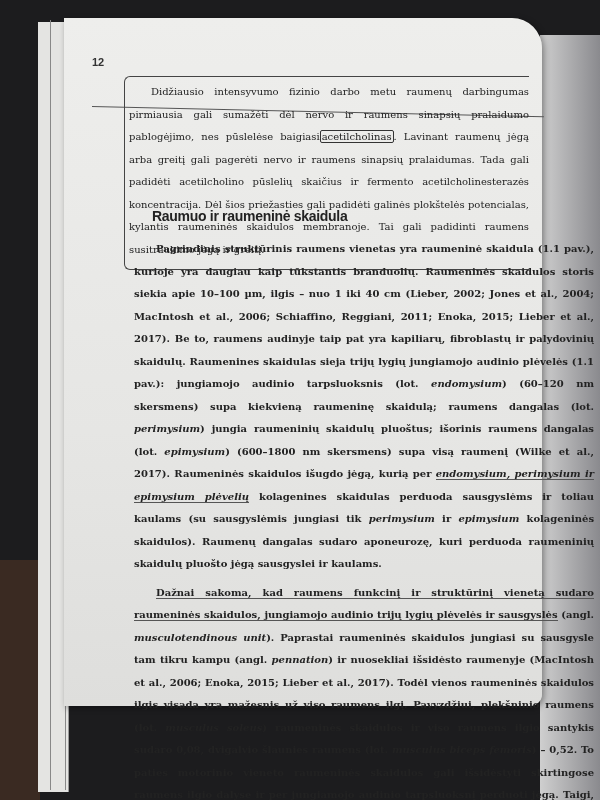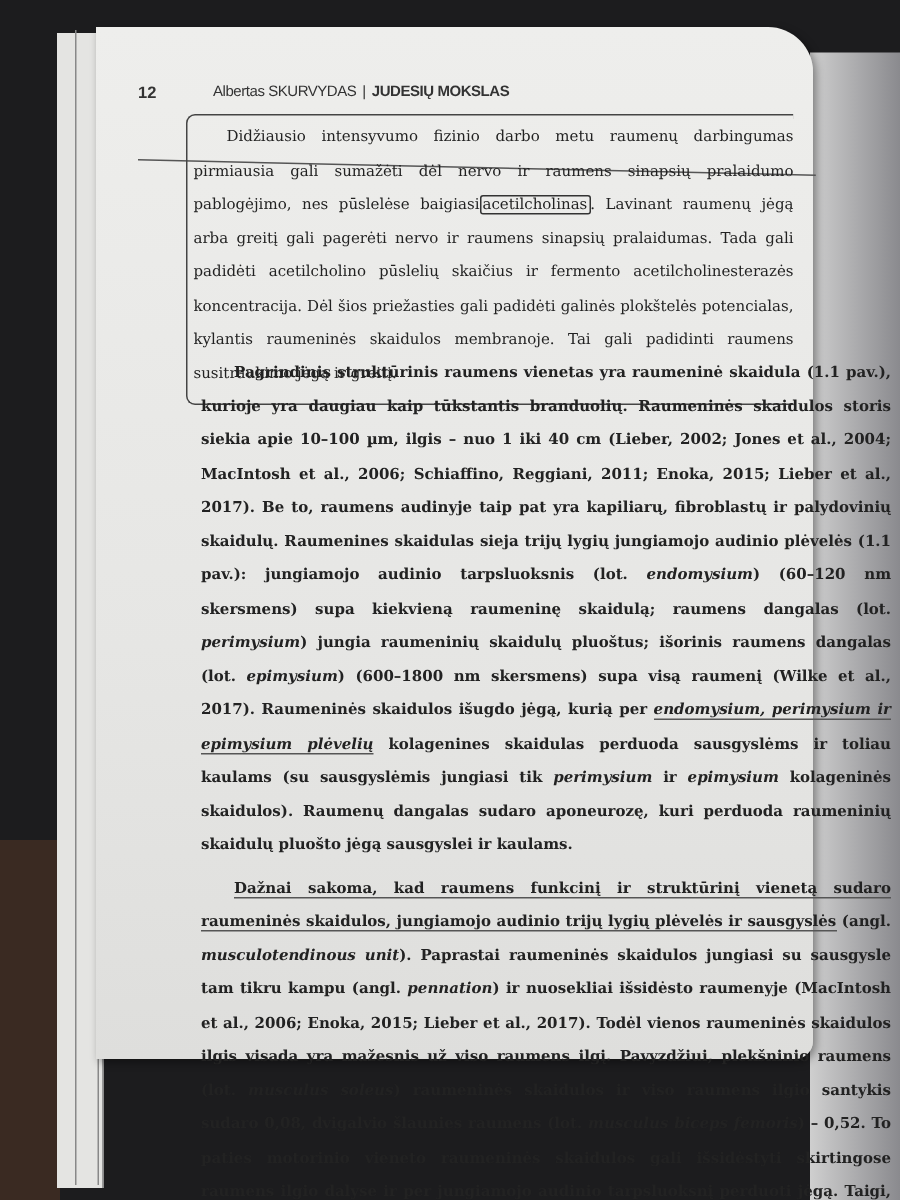--- a/index.html
+++ b/index.html
@@ -28,26 +28,24 @@
 <body>
 
 <div class="bg-right"></div>
 <div class="bg-left"></div>
 <div class="page-stack"></div>
 <div class="page-stack2"></div>
 
 <div class="page">
   <div class="header">
     <span class="page-num">12</span>
-    <span class="author">
-      <span>Albertas SKURVYDAS</span><span class="sep">|</span><span class="book-title">JUDESIŲ MOKSLAS</span>
-    </span>
     <div class="rule"></div>
   </div>
 
   <div class="boxed-para text indent"><span>Didžiausio intensyvumo fizinio darbo metu raumenų darbingumas pirmiausia gali sumažėti dėl nervo ir raumens sinapsių pralaidumo pablogėjimo, nes pūslelėse baigiasi</span><span class="hl">acetilcholinas</span><span>. Lavinant raumenų jėgą arba greitį gali pagerėti nervo ir raumens sinapsių pralaidumas. Tada gali padidėti acetilcholino pūslelių skaičius ir fermento acetilcholinesterazės koncentracija. Dėl šios priežasties gali padidėti galinės plokštelės potencialas, kylantis raumeninės skaidulos membranoje. Tai gali padidinti raumens susitraukimo jėgą ir greitį.</span></div>
 
+  <div class="section-title">Raumuo ir raumeninė skaidula</div>
 
   <div class="body-block text">
     <p class="indent"><span>Pagrindinis struktūrinis raumens vienetas yra raumeninė skaidula (1.1 pav.), kurioje yra daugiau kaip tūkstantis branduolių. Raumeninės skaidulos storis siekia apie 10–100 µm, ilgis – nuo 1 iki 40 cm (Lieber, 2002; Jones et al., 2004; MacIntosh et al., 2006; Schiaffino, Reggiani, 2011; Enoka, 2015; Lieber et al., 2017). Be to, raumens audinyje taip pat yra kapiliarų, fibroblastų ir palydovinių skaidulų. Raumenines skaidulas sieja trijų lygių jungiamojo audinio plėvelės (1.1 pav.): jungiamojo audinio tarpsluoksnis (lot. </span><i>endomysium</i><span>) (60–120 nm skersmens) supa kiekvieną raumeninę skaidulą; raumens dangalas (lot. </span><i>perimysium</i><span>) jungia raumeninių skaidulų pluoštus; išorinis raumens dangalas (lot. </span><i>epimysium</i><span>) (600–1800 nm skersmens) supa visą raumenį (Wilke et al., 2017). Raumeninės skaidulos išugdo jėgą, kurią per </span><i class="ul">endomysium, perimysium ir epimysium plėvelių</i><span> kolagenines skaidulas perduoda sausgyslėms ir toliau kaulams (su sausgyslėmis jungiasi tik </span><i>perimysium</i><span> ir </span><i>epimysium</i><span> kolageninės skaidulos). Raumenų dangalas sudaro aponeurozę, kuri perduoda raumeninių skaidulų pluošto jėgą sausgyslei ir kaulams.</span></p>
     <p class="indent"><span class="ul">Dažnai sakoma, kad raumens funkcinį ir struktūrinį vienetą sudaro raumeninės skaidulos, jungiamojo audinio trijų lygių plėvelės ir sausgyslės</span><span> (angl. </span><i>musculotendinous unit</i><span>). Paprastai raumeninės skaidulos jungiasi su sausgysle tam tikru kampu (angl. </span><i>pennation</i><span>) ir nuosekliai išsidėsto raumenyje (MacIntosh et al., 2006; Enoka, 2015; Lieber et al., 2017). Todėl vienos raumeninės skaidulos ilgis visada yra mažesnis už viso raumens ilgį. Pavyzdžiui, plekšninio raumens (lot. </span><i>musculus soleus</i><span>) raumeninės skaidulos ir viso raumens ilgio santykis sudaro 0,08, dvigalvio šlaunies raumens (lot. </span><i>musculus biceps femoris</i><span>) – 0,52. To paties motorinio vieneto raumeninės skaidulos gali išsidėstyti skirtingose raumens ilgio dalyse ir per jungiamojo audinio tarpsluoksnį perduoti jėgą. Taigi, nuo raumeninių skaidulų išsidėstymo (raumens architektūros, angl. </span></p>
   </div>
 </div>
 
 </body></html>

